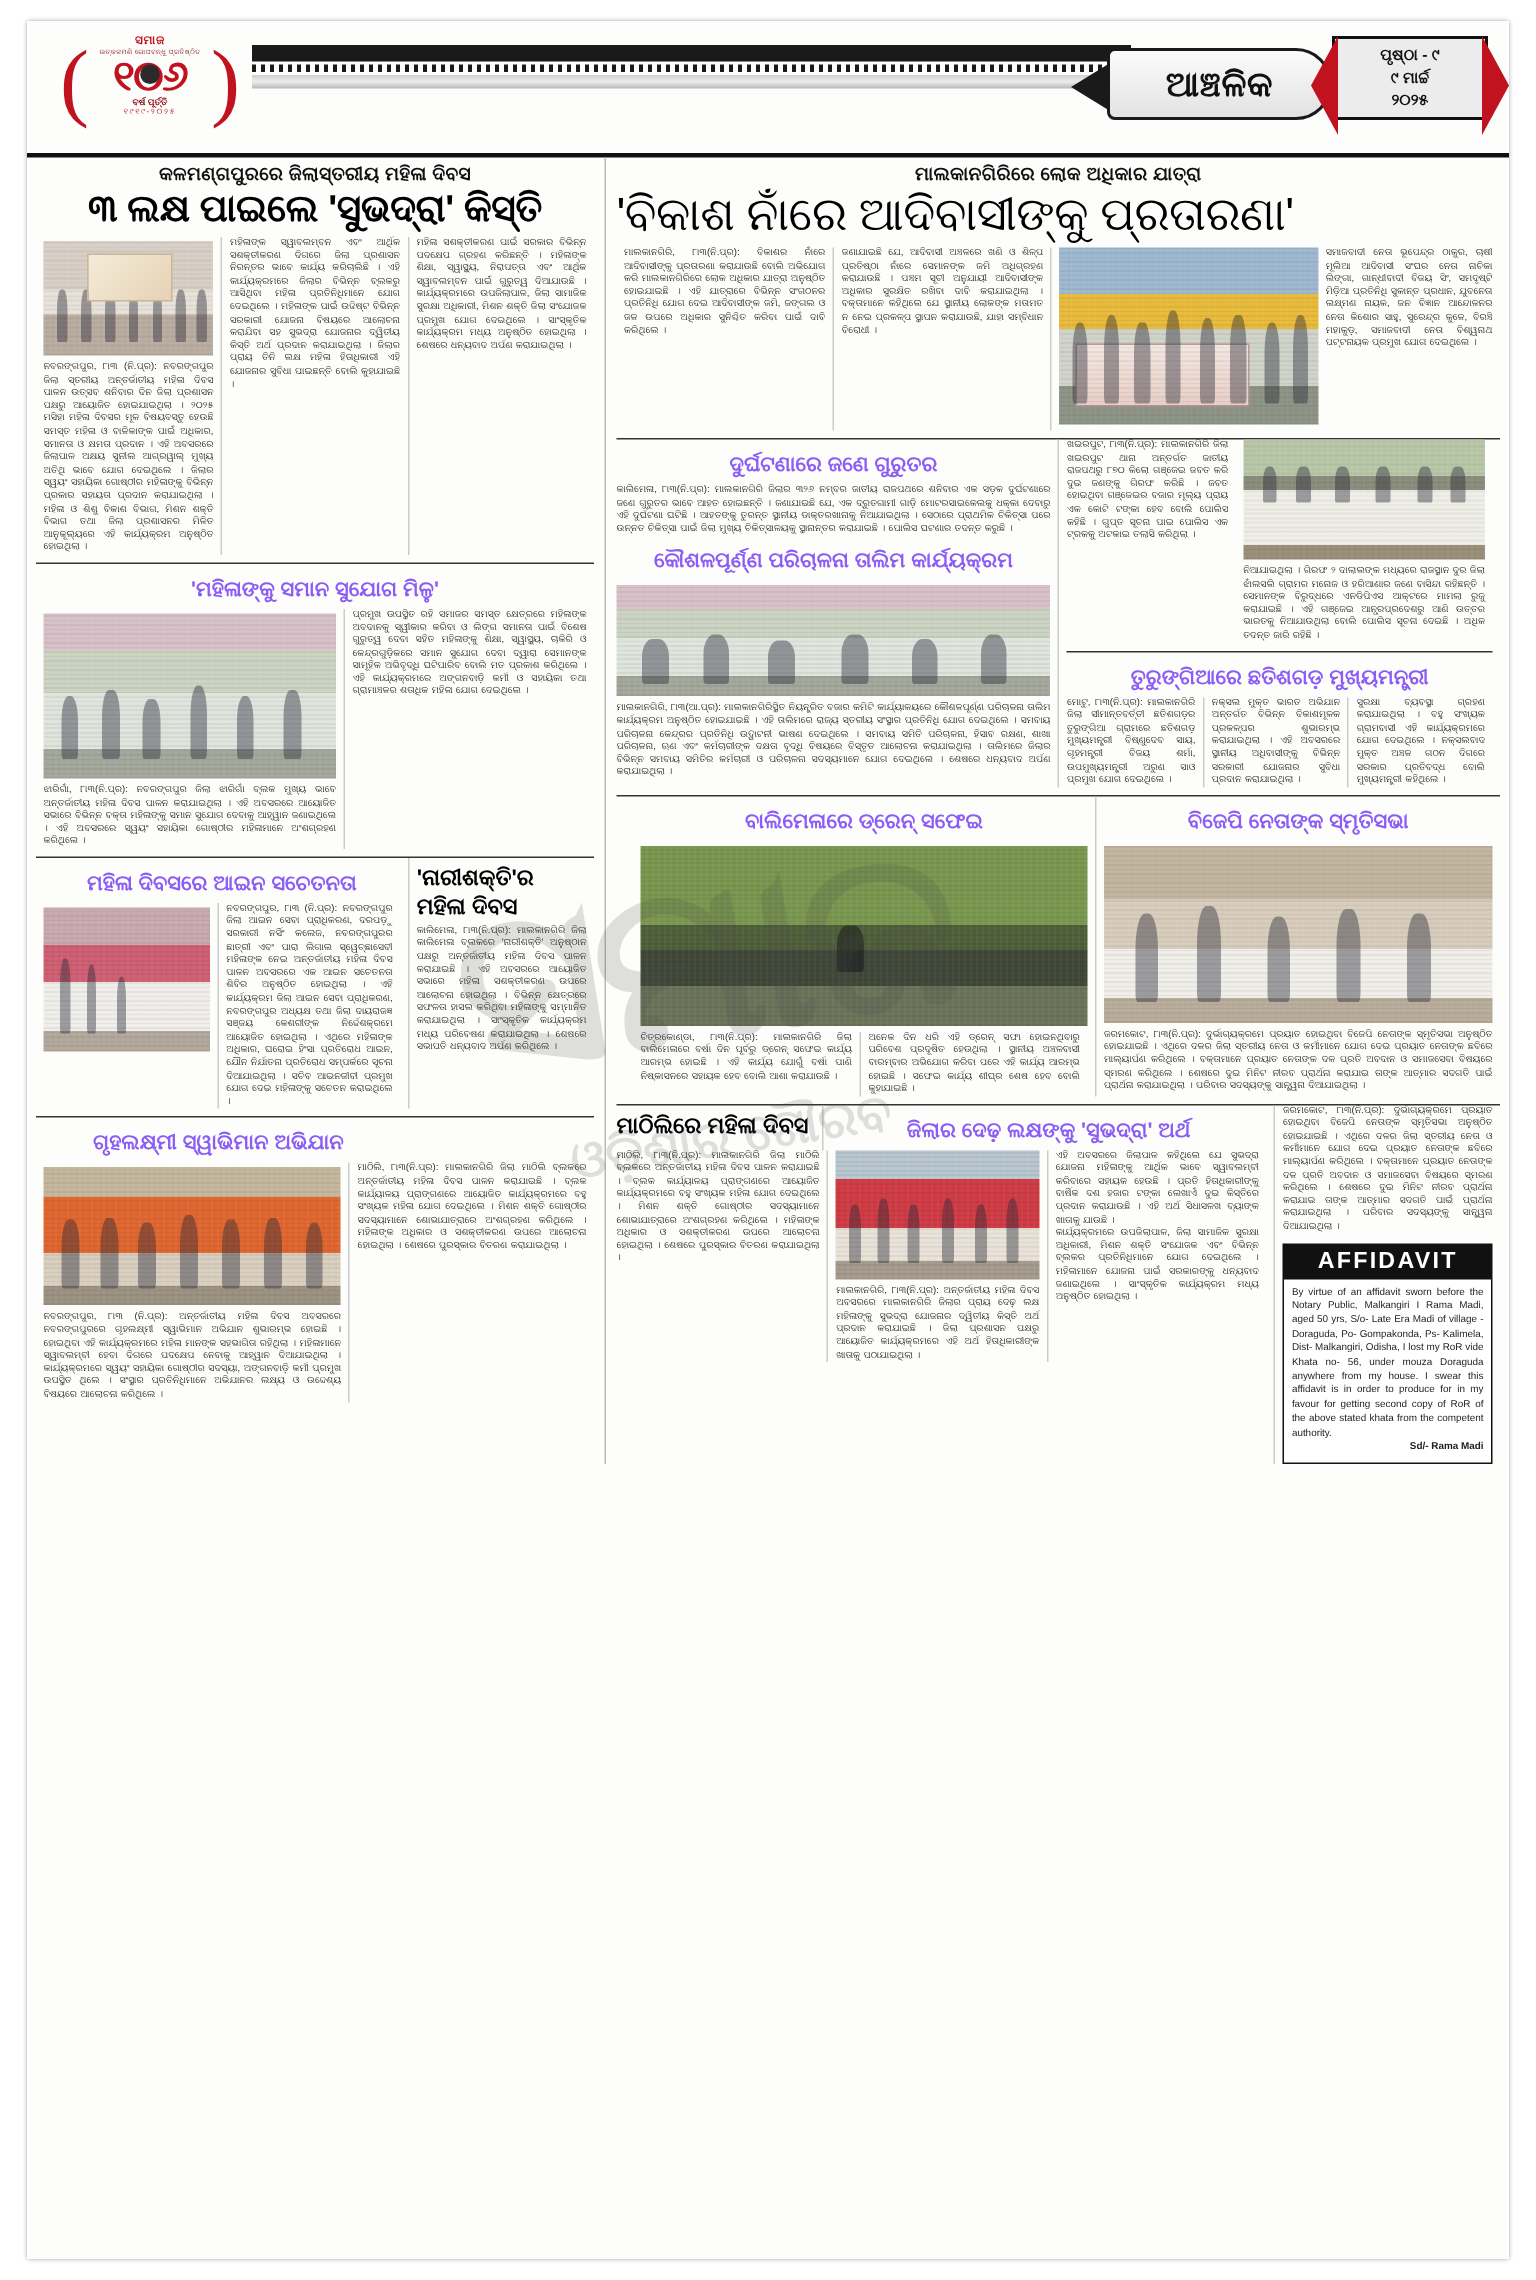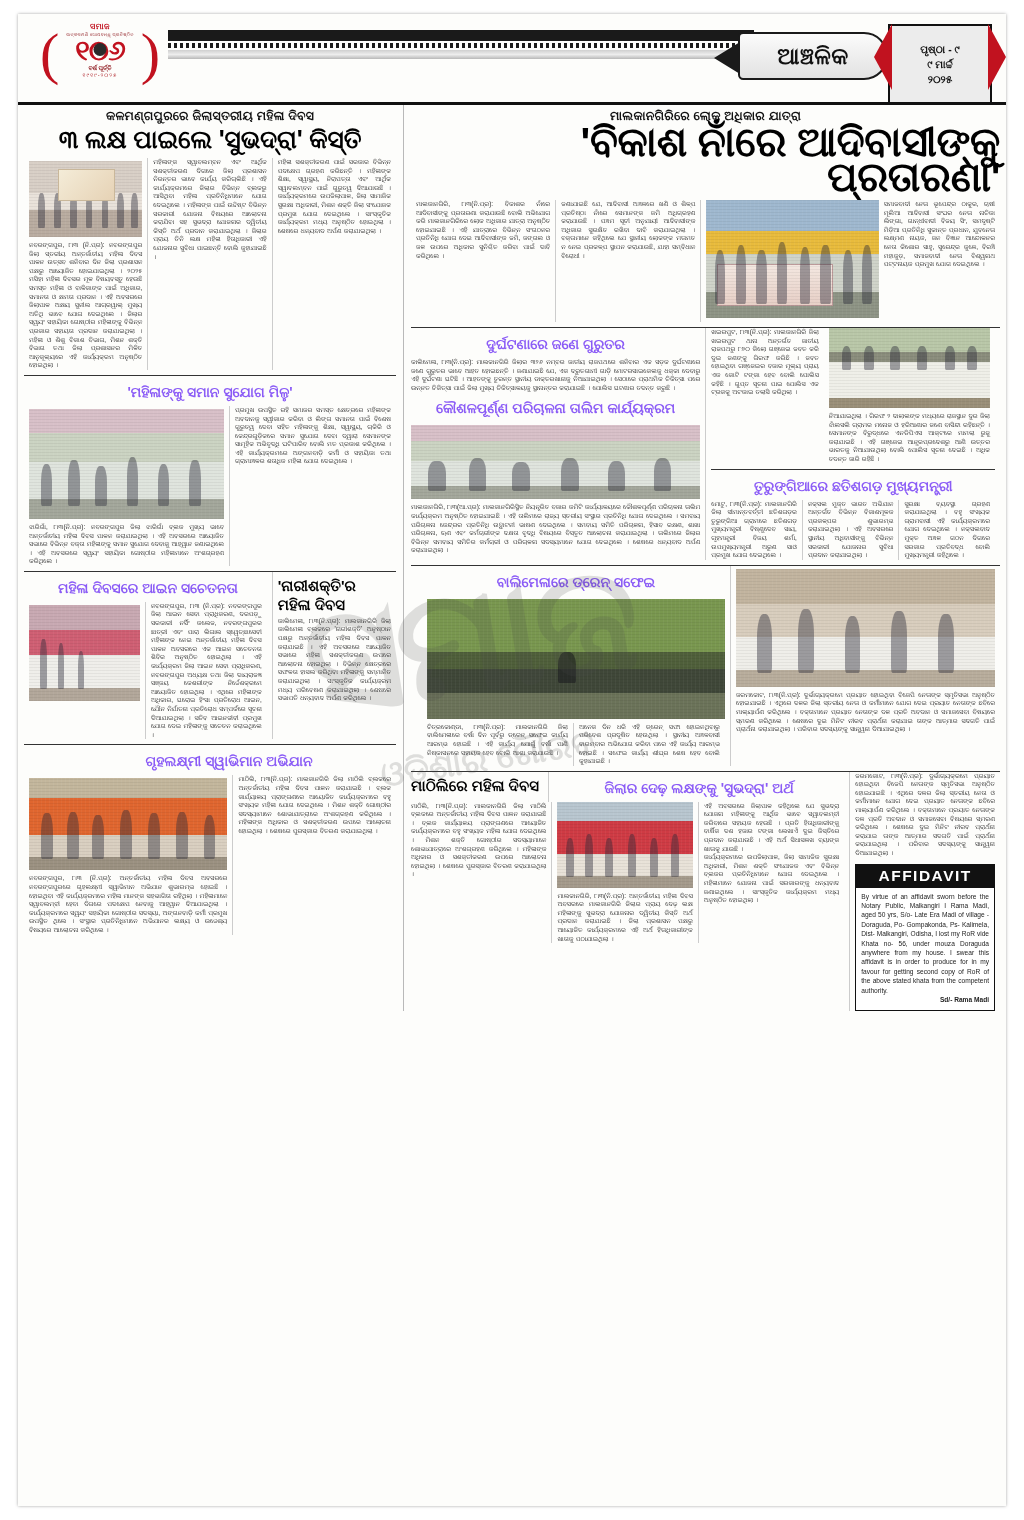--- a/index.html
+++ b/index.html
@@ -72,21 +72,21 @@
   }
   .anchal::before{
     content:""; position:absolute; left:-26px; top:8px;
     border-top:16px solid transparent; border-bottom:16px solid transparent;
     border-right:26px solid #1a1a1a;
   }
   .anchal-txt{ font-size:23px; font-weight:bold; color:#111; letter-spacing:.5px; }
 
   .datebox{
     position:absolute; right:14px; top:10px;
-    width:104px; height:80px;
+    width:104px; height:56px;
     background:#ececec; border:2px solid #111;
     display:flex; flex-direction:column; align-items:center; justify-content:center;
     line-height:15px;
   }
   .datebox::before,.datebox::after{
     content:""; position:absolute; top:-2px; width:18px; height:66px; background:#c1121f;
   }
   .datebox::before{ left:-16px; clip-path: polygon(100% 0,100% 100%,0 50%); }
   .datebox::after { right:-16px; clip-path: polygon(0 0,0 100%,100% 50%); }
   .datebox div{ font-size:10.5px; font-weight:bold; color:#111; z-index:2; }
@@ -109,22 +109,22 @@
   
   .kicker{
     text-align:center; font-size:12.5px; font-weight:bold; color:#111;
     padding:4px 0 1px; letter-spacing:.2px;
   }
   .hl1{
     text-align:center; font-weight:bold; color:#000;
     font-size:25px; line-height:29px; letter-spacing:-.2px; padding-bottom:4px;
   }
   .hl-mega{
-    text-align:right; font-weight:bold; color:#000;
-    font-size:41px; line-height:35px; letter-spacing:-.4px; padding-bottom:5px;
+    text-align:left; font-weight:normal; color:#000;
+    font-size:31px; line-height:35px; letter-spacing:-.4px; padding-bottom:5px;
   }
   .hl2{
     text-align:center; font-weight:bold; color:#8b5cf6;
     font-size:14px; line-height:22px; padding:5px 0 3px;
   }
   .hl3{
     text-align:left; font-weight:bold; color:#000;
     font-size:15px; line-height:19px; padding:4px 0 3px;
   }
   .body-txt{
@@ -337,21 +337,21 @@
           </div>
         </div>
         <div class="col">
           <div class="hl3">'ନାରୀଶକ୍ତି'ର ମହିଳା ଦିବସ</div>
           <div class="body-txt">କାଲିମେଳା, ୮ା୩(ନି.ପ୍ର): ମାଲକାନଗିରି ଜିଲା କାଲିମେଳା ବ୍ଲକରେ 'ନାରୀଶକ୍ତି' ଅନୁଷ୍ଠାନ ପକ୍ଷରୁ ଅନ୍ତର୍ଜାତୀୟ ମହିଳା ଦିବସ ପାଳନ କରାଯାଇଛି । ଏହି ଅବସରରେ ଆୟୋଜିତ ସଭାରେ ମହିଳା ସଶକ୍ତୀକରଣ ଉପରେ ଆଲୋଚନା ହୋଇଥିଲା । ବିଭିନ୍ନ କ୍ଷେତ୍ରରେ ସଫଳତା ହାସଲ କରିଥିବା ମହିଳାଙ୍କୁ ସମ୍ମାନିତ କରାଯାଇଥିଲା । ସାଂସ୍କୃତିକ କାର୍ଯ୍ୟକ୍ରମ ମଧ୍ୟ ପରିବେଷଣ କରାଯାଇଥିଲା । ଶେଷରେ ସଭାପତି ଧନ୍ୟବାଦ ଅର୍ପଣ କରିଥିଲେ ।</div>
         </div>
       </div>
 
       <div class="sep-h"></div>
       <div>
-        <div class="hl2" style="text-align:center;padding-left:38px">ଗୃହଲକ୍ଷ୍ମୀ ସ୍ୱାଭିମାନ ଅଭିଯାନ</div>
+        <div class="hl2" style="text-align:left;padding-left:38px">ଗୃହଲକ୍ଷ୍ମୀ ସ୍ୱାଭିମାନ ଅଭିଯାନ</div>
         <div class="cols2">
           <div class="col" style="flex:1.3">
             <div class="photo ph-group" style="height:92px">
                   <div class="ph-noise"></div>
               <div class="ph-figs">
                     <i style="left:6%;height:50%"></i>
                     <i style="left:19%;height:52%"></i>
                     <i style="left:32%;height:48%"></i>
                     <i style="left:46%;height:54%"></i>
                     <i style="left:60%;height:50%"></i>
@@ -478,20 +478,21 @@
           <div class="cols2">
             <div class="col" style="padding-left:0">
               <div class="body-txt">ଚିତ୍ରକୋଣ୍ଡା, ୮ା୩(ନି.ପ୍ର): ମାଲକାନଗିରି ଜିଲା ବାଲିମେଳାରେ ବର୍ଷା ଦିନ ପୂର୍ବରୁ ଡ୍ରେନ୍ ସଫେଇ କାର୍ଯ୍ୟ ଆରମ୍ଭ ହୋଇଛି । ଏହି କାର୍ଯ୍ୟ ଯୋଗୁଁ ବର୍ଷା ପାଣି ନିଷ୍କାସନରେ ସହାୟକ ହେବ ବୋଲି ଆଶା କରାଯାଉଛି ।</div>
             </div>
             <div class="col">
               <div class="body-txt">ଅନେକ ଦିନ ଧରି ଏହି ଡ୍ରେନ୍ ସଫା ହୋଇନଥିବାରୁ ପରିବେଶ ପ୍ରଦୂଷିତ ହେଉଥିଲା । ସ୍ଥାନୀୟ ଅଞ୍ଚଳବାସୀ ବାରମ୍ବାର ଅଭିଯୋଗ କରିବା ପରେ ଏହି କାର୍ଯ୍ୟ ଆରମ୍ଭ ହୋଇଛି । ସଫେଇ କାର୍ଯ୍ୟ ଶୀଘ୍ର ଶେଷ ହେବ ବୋଲି କୁହାଯାଇଛି ।</div>
             </div>
           </div>
         </div>
         <div class="col">
+          <div class="hl2">ବିଜେପି ନେତାଙ୍କ ସ୍ମୃତିସଭା</div>
           <div class="photo ph-garland" style="height:118px">
                 <div class="ph-noise"></div>
             <div class="ph-figs">
                   <i style="left:8%;height:50%"></i>
                   <i style="left:24%;height:54%"></i>
                   <i style="left:42%;height:48%"></i>
                   <i style="left:60%;height:52%"></i>
                   <i style="left:78%;height:50%"></i>
                 </div>
           </div>

